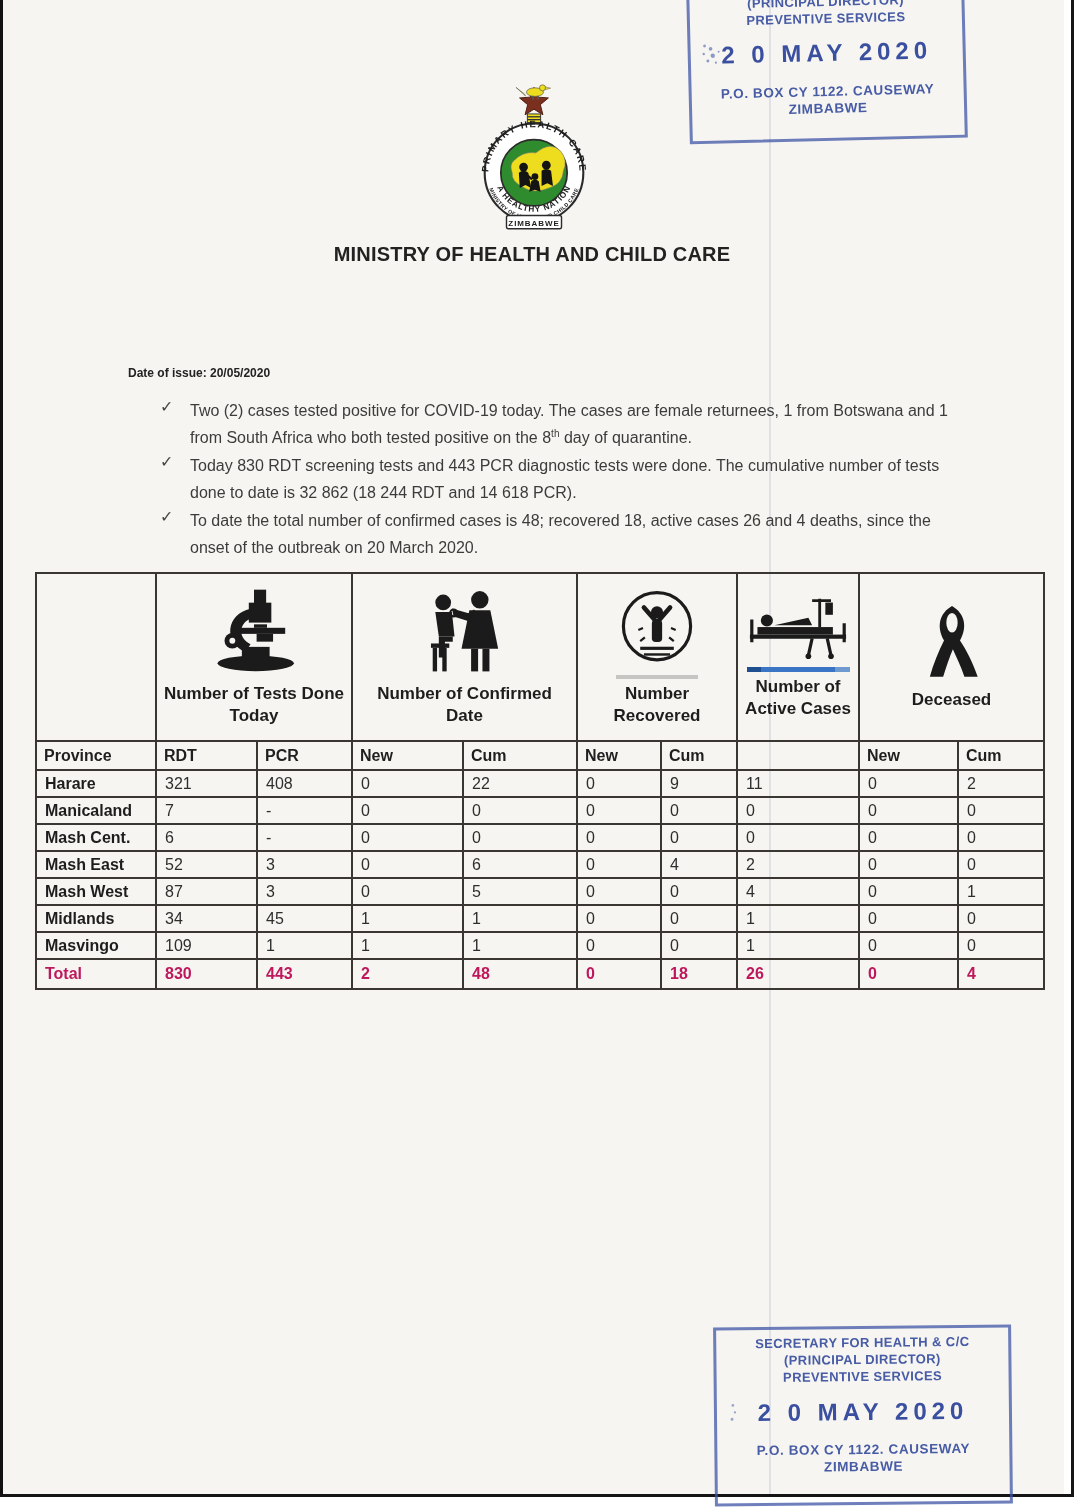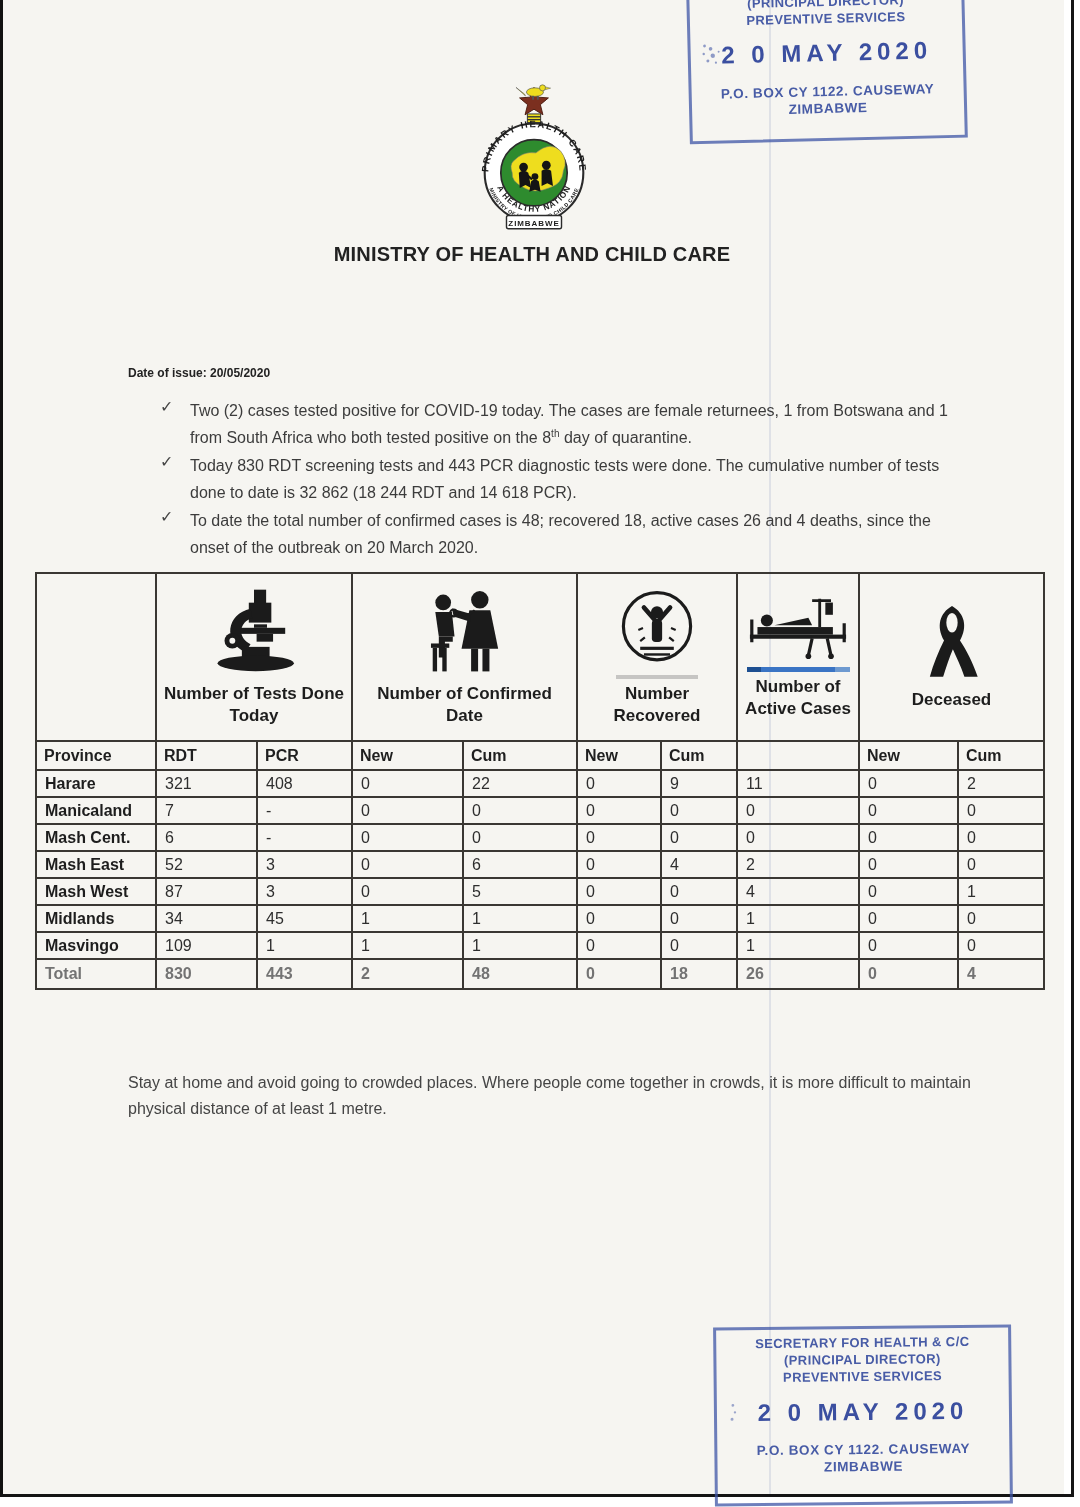--- a/index.html
+++ b/index.html
@@ -50,21 +50,21 @@
   td,th{border:2px solid #3a3733;color:#262626;}
   .group-row td{height:154px;text-align:center;vertical-align:middle;padding:6px 4px;}
   .group-label{font-size:17px;font-weight:bold;line-height:22px;color:#1d1d1d;margin-top:4px;}
   .icon-box{display:flex;justify-content:center;}
   .blue-bar{height:5px;width:92%;margin:6px auto 2px auto;
             background:linear-gradient(90deg,#1d4f91 0 14%,#3a74c4 14% 85%,#6e9ad0 85% 100%);}
   .gray-smudge{height:4px;width:55%;margin:4px auto 0 auto;background:rgba(110,110,110,0.35);}
   .sub-row th{height:27px;font-size:16px;font-weight:bold;text-align:left;padding:0 0 0 7px;color:#1f1f1f;margin-left:8px;}
   .data-row td{height:25px;font-size:16px;text-align:left;padding:0 0 0 8px;color:#2e2e2e;}
   .data-row td.prov{font-weight:bold;color:#1d1d1d;}
-  .data-row.total td{height:28px;font-weight:bold;color:#737373;margin-top:24px;}
+  .data-row.total td{height:28px;font-weight:bold;color:#be185d;margin-top:24px;}
 
   .footer-note{position:absolute;left:128px;top:1070px;width:848px;
                font-size:16px;line-height:26px;color:#454545;}
   svg text{font-family:"Liberation Sans",sans-serif;}
 </style>
 </head>
 <body>
 
 <div class="page">
 
@@ -373,21 +373,20 @@
       <td>0</td>
       <td>18</td>
       <td>26</td>
       <td>0</td>
       <td>4</td>
     </tr>
         </tbody>
     </table>
   </div>
 
-  <div class="footer-note">Stay at home and avoid going to crowded places. Where people come together in crowds, it is more difficult to maintain physical distance of at least 1 metre.</div>
 
   <div class="stamp stamp-bottom">
     <div class="s-lines">
         <div class="s-line">SECRETARY FOR HEALTH &amp; C/C</div>
         <div class="s-line">(PRINCIPAL DIRECTOR)</div>
         <div class="s-line">PREVENTIVE SERVICES</div>
       </div>
     <div class="s-date">2 0 MAY 2020</div>
     <div class="s-addr-wrap">
         <div class="s-addr">P.O. BOX CY 1122. CAUSEWAY</div>

